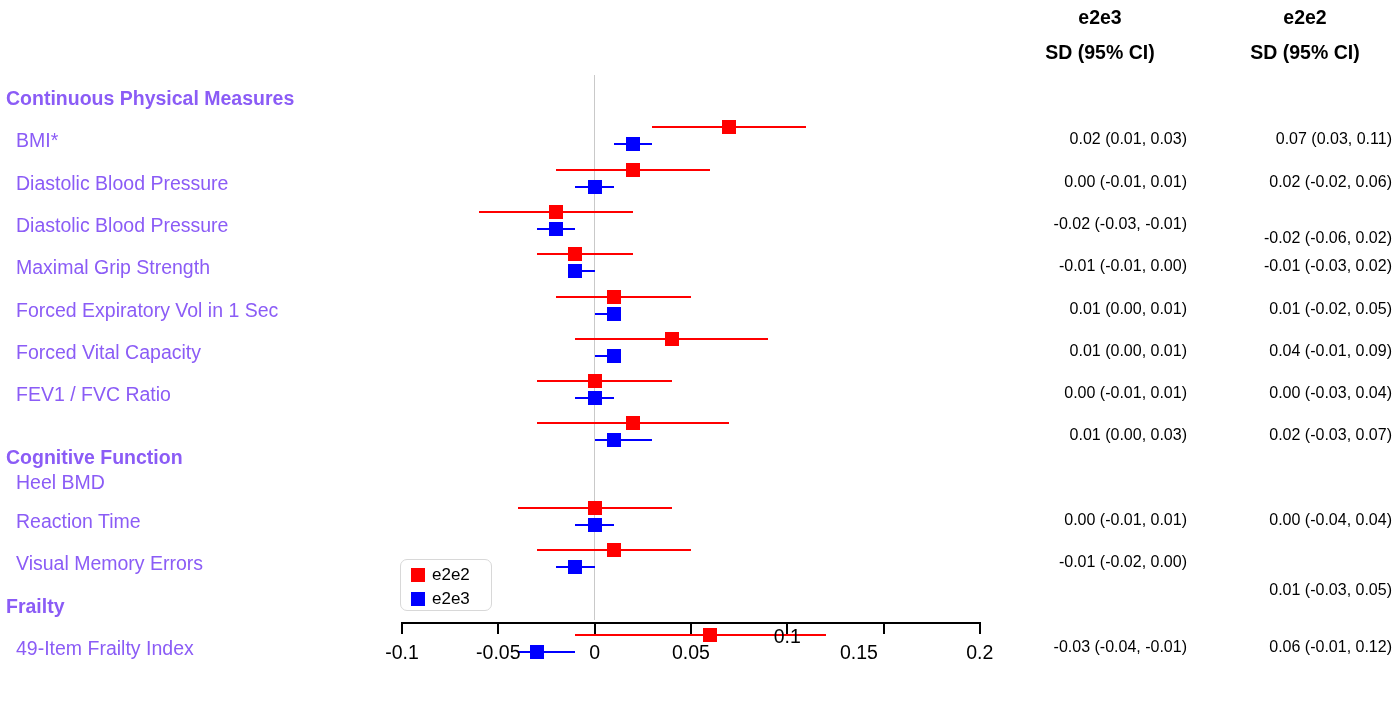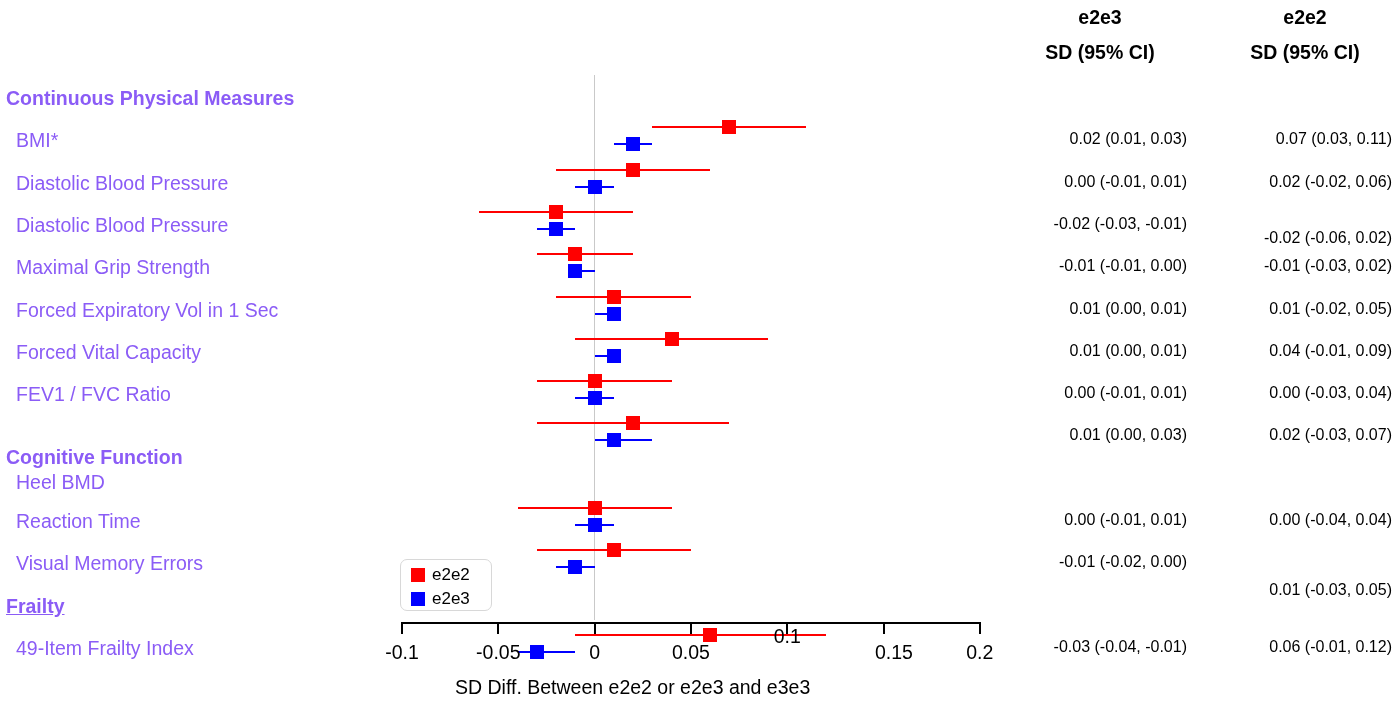--- a/index.html
+++ b/index.html
@@ -181,21 +181,21 @@
       <div class="row-label item" style="top: 427.4px; margin-top: 46px;">Heel BMD</div>
       <div class="num-col col-e2e3" style="top: 427.4px;">0.01 (0.00, 0.03)</div>
       <div class="num-col col-e2e2" style="top: 427.4px;">0.02 (-0.03, 0.07)</div>
       <div class="row-label group" style="top: 448px;">Cognitive Function</div>
       <div class="row-label item" style="top: 512px;">Reaction Time</div>
       <div class="num-col col-e2e3" style="top: 512px;">0.00 (-0.01, 0.01)</div>
       <div class="num-col col-e2e2" style="top: 512px;">0.00 (-0.04, 0.04)</div>
       <div class="row-label item" style="top: 554.3px;">Visual Memory Errors</div>
       <div class="num-col col-e2e3" style="top: 554.3px;">-0.01 (-0.02, 0.00)</div>
       <div class="num-col col-e2e2" style="top: 582px;">0.01 (-0.03, 0.05)</div>
-      <div class="row-label group" style="top: 596.6px; text-decoration: underline;">Frailty</div>
+      <div class="row-label group" style="top: 596.6px;">Frailty</div>
       <div class="row-label item" style="top: 638.9px;">49-Item Frailty Index</div>
       <div class="num-col col-e2e3" style="top: 638.9px;">-0.03 (-0.04, -0.01)</div>
       <div class="num-col col-e2e2" style="top: 638.9px;">0.06 (-0.01, 0.12)</div>
     </div>
 
   <div id="plot">
     <div class="zeroline" style="left:594px; top:75px; height:545px;"></div>
     <div id="marks-layer">
         <div class="ci red" style="left: 652.38px; width: 154.08px; top: 126.3px;"></div>
         <div class="pt red" style="left: 722.42px; top: 120.3px;"></div>
@@ -261,19 +261,18 @@
       <div class="axis-tick-label" style="left: 357px; width: 90px; top: 641px;">-0.1</div>
       <div class="axis-tick" style="left: 497.3px; top: 622px; height: 12px;"></div>
       <div class="axis-tick-label" style="left: 453.3px; width: 90px; top: 641px;">-0.05</div>
       <div class="axis-tick" style="left: 593.6px; top: 622px; height: 12px;"></div>
       <div class="axis-tick-label" style="left: 549.6px; width: 90px; top: 641px;">0</div>
       <div class="axis-tick" style="left: 689.9px; top: 622px; height: 12px;"></div>
       <div class="axis-tick-label" style="left: 645.9px; width: 90px; top: 641px;">0.05</div>
       <div class="axis-tick" style="left: 786.2px; top: 622px; height: 12px;"></div>
       <div class="axis-tick-label" style="left: 742.2px; width: 90px; top: 625px;">0.1</div>
       <div class="axis-tick" style="left: 882.5px; top: 622px; height: 12px;"></div>
-      <div class="axis-tick-label" style="left: 849px; width: 90px; top: 641px;">0.15</div>
+      <div class="axis-tick-label" style="left: 814px; width: 90px; top: 641px;">0.15</div>
       <div class="axis-tick" style="left: 978.8px; top: 622px; height: 12px;"></div>
       <div class="axis-tick-label" style="left: 934.8px; width: 90px; top: 641px;">0.2</div>
     </div>
-  <div class="axis-title" style="left:455px; top:676px;">SD Diff. Between e2e2 or e2e3 and e3e3</div>
 
 </div>
 
 </body></html>

